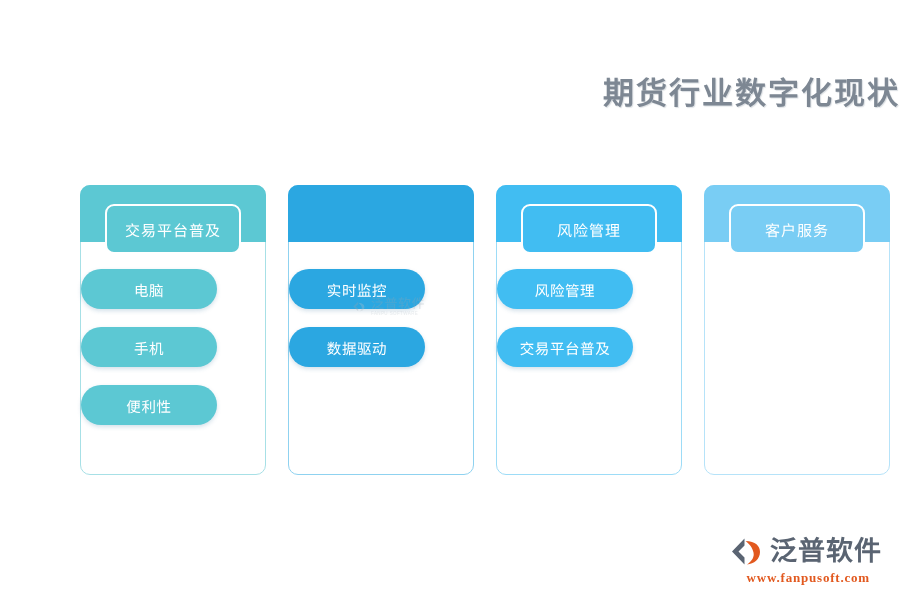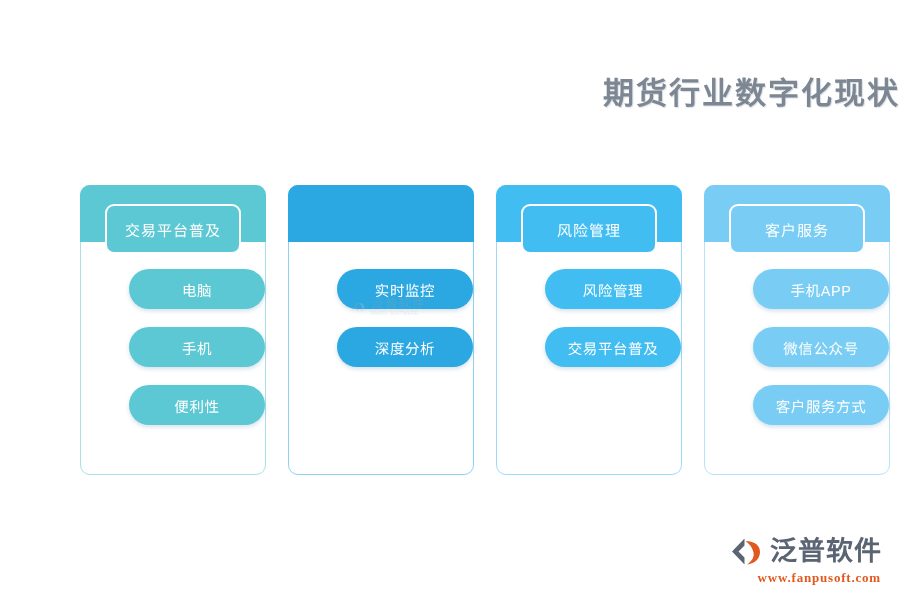--- a/index.html
+++ b/index.html
@@ -87,21 +87,21 @@
   }
 
   
   .pill-list {
     position: absolute;
     top: 83px;
     left: 0;
     width: 100%;
     display: flex;
     flex-direction: column;
-    align-items: flex-end;
+    align-items: flex-start;
     gap: 18px;
   }
 
   .pill {
     width: 136px;
     height: 40px;
     background: var(--col-color);
     border-radius: 20px;
     display: flex;
     align-items: center;
@@ -175,21 +175,21 @@
     letter-spacing: 1px;
     line-height: 1;
   }
   .brand-url {
     font-family: "Liberation Serif", "DejaVu Serif", serif;
     font-size: 13px;
     font-weight: 700;
     color: #e2591f;
     letter-spacing: 0.8px;
     margin-top: 2px;
-    margin-right: 1px;
+    margin-right: 12px;
   }
 </style>
 </head>
 <body>
 
 <div class="page-title">期货行业数字化现状</div>
 
 <div class="board">
 
   <div class="column" style="--col-color:#5cc8d3; --col-border:#a7e0e6;">
@@ -199,41 +199,36 @@
       <div class="pill">电脑</div>
       <div class="pill">手机</div>
       <div class="pill">便利性</div>
     </div>
   </div>
 
   <div class="column" style="--col-color:#2ba7e1; --col-border:#8fd2f0;">
     <div class="column-cap"></div>
     <div class="pill-list">
       <div class="pill">实时监控</div>
-      <div class="pill">深度分析</div>
+      <div class="pill">数据驱动</div>
     </div>
   </div>
 
   <div class="column" style="--col-color:#41bdf2; --col-border:#9ddcf7;">
     <div class="column-cap"></div>
     <div class="column-header">风险管理</div>
     <div class="pill-list">
       <div class="pill">风险管理</div>
       <div class="pill">交易平台普及</div>
     </div>
   </div>
 
   <div class="column" style="--col-color:#79cdf4; --col-border:#b6e3f9;">
     <div class="column-cap"></div>
     <div class="column-header">客户服务</div>
-    <div class="pill-list">
-      <div class="pill">手机APP</div>
-      <div class="pill">微信公众号</div>
-      <div class="pill">客户服务方式</div>
-    </div>
   </div>
 
 </div>
 
 <div class="watermark-center">
   <div class="wm-mark">
     <svg viewBox="0 0 34 34" width="15" height="15" aria-hidden="true">
       <path d="M3 17 L14 6 L14 12 L8 17 L14 22 L14 28 Z" fill="#9aa3ac"></path>
       <path d="M15 9 C24 9 28 13 28 18 C28 24 23 28 17 28 C21 25 23 22 22 18 C21 14 18 11 15 9 Z" fill="#b9c1c9"></path>
     </svg>

